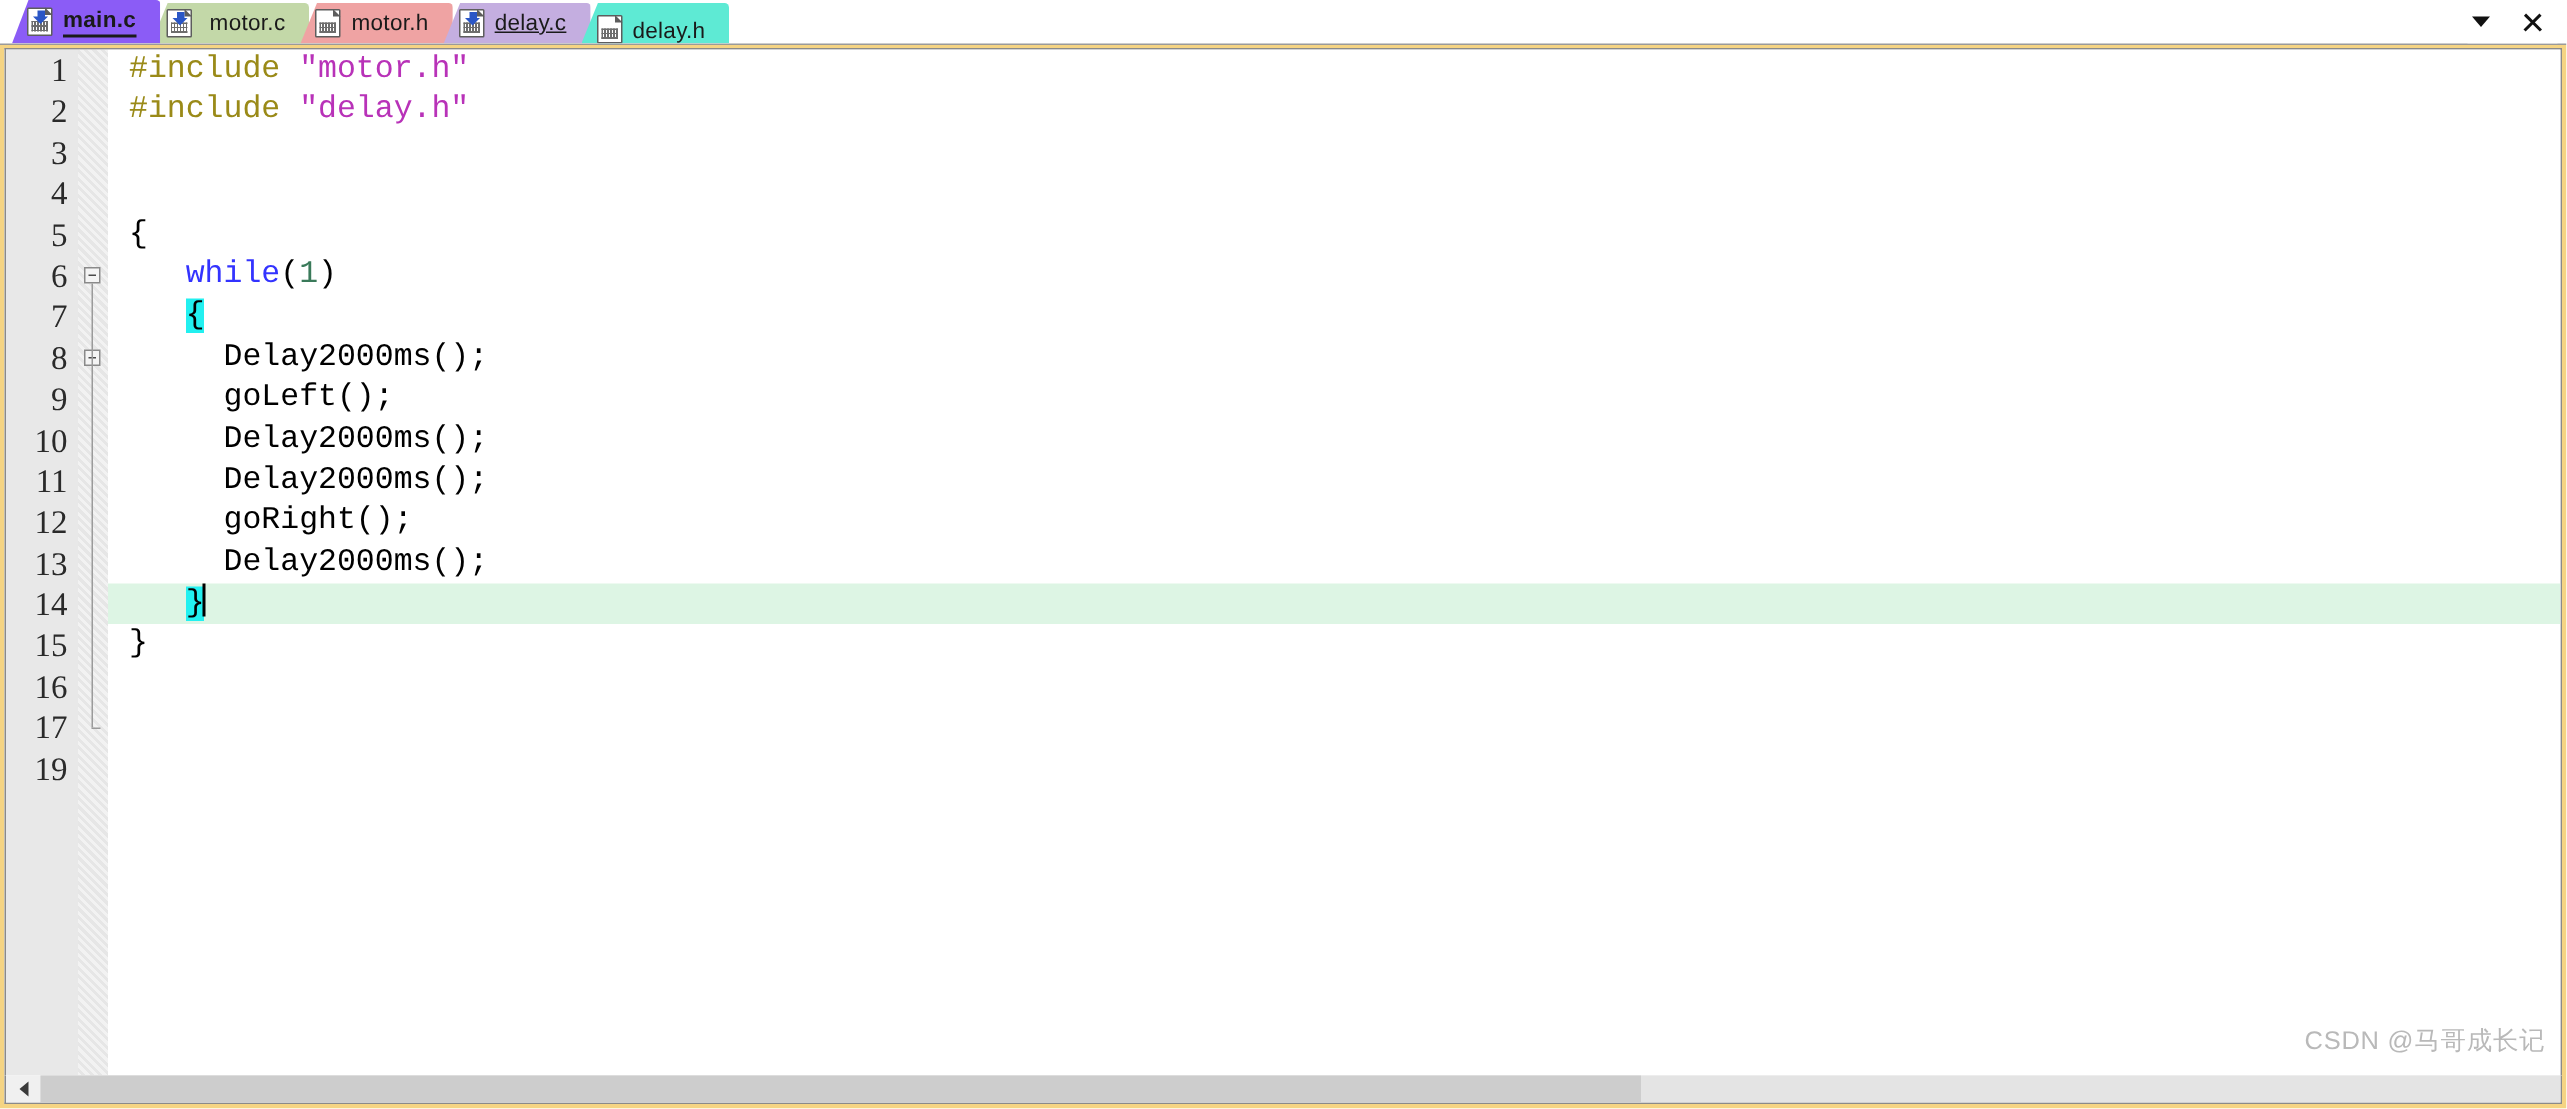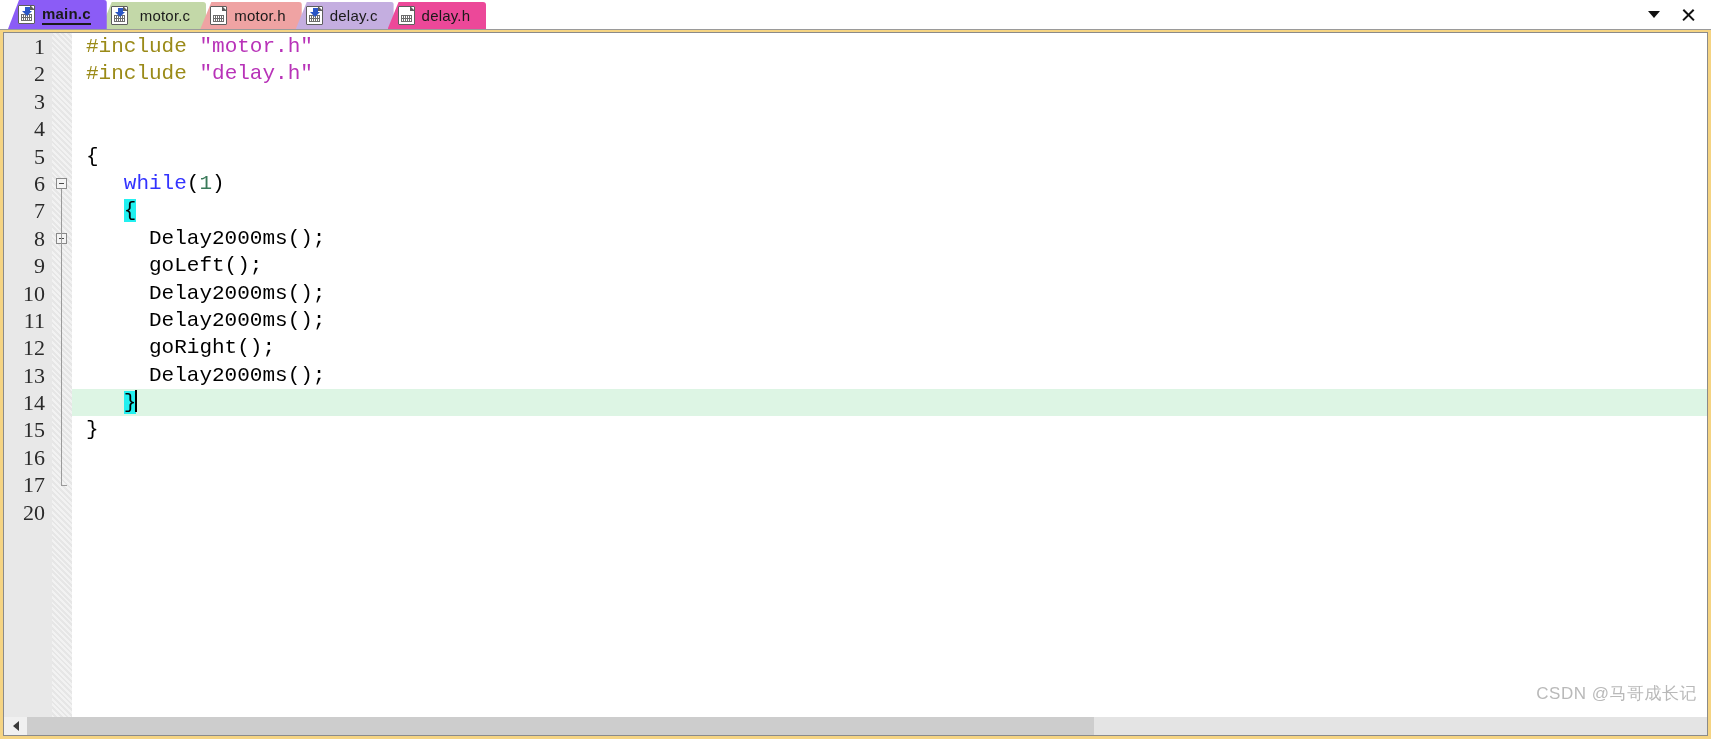--- a/index.html
+++ b/index.html
@@ -364,31 +364,31 @@
           </span>
         </span>
         <span class="tab-label">motor.c</span>
       </div>
       <div class="tab" style="background: rgb(239, 163, 163);">
         <span class="ficon">
           <span class="lines"></span>
         </span>
         <span class="tab-label">motor.h</span>
       </div>
-      <div class="tab" style="background: rgb(196, 174, 224);">
+      <div class="tab" style="background: rgb(196, 174, 224); text-decoration: underline;">
         <span class="ficon">
           <span class="lines"></span>
           <span class="arrow">
             <span class="stem"></span>
             <span class="head"></span>
           </span>
         </span>
         <span class="tab-label">delay.c</span>
       </div>
-      <div class="tab" style="background: #ec4899;">
+      <div class="tab" style="background: #5eead4; align-items: flex-end;">
         <span class="ficon">
           <span class="lines"></span>
         </span>
         <span class="tab-label">delay.h</span>
       </div>
       <div id="winbtns">
       <div class="wbtn">
           <span class="chev"></span>
         </div>
       <div class="wbtn">
@@ -411,21 +411,21 @@
           <div class="lnum">8</div>
           <div class="lnum">9</div>
           <div class="lnum">10</div>
           <div class="lnum">11</div>
           <div class="lnum">12</div>
           <div class="lnum">13</div>
           <div class="lnum">14</div>
           <div class="lnum">15</div>
           <div class="lnum">16</div>
           <div class="lnum">17</div>
-          <div class="lnum">20</div>
+          <div class="lnum">19</div>
         </div>
 
       <div id="foldmargin">
           <div class="fold-row"></div>
           <div class="fold-row"></div>
           <div class="fold-row"></div>
           <div class="fold-row"></div>
           <div class="fold-row"></div>
           <div class="fold-row"></div>
           <div class="fold-row"></div>

